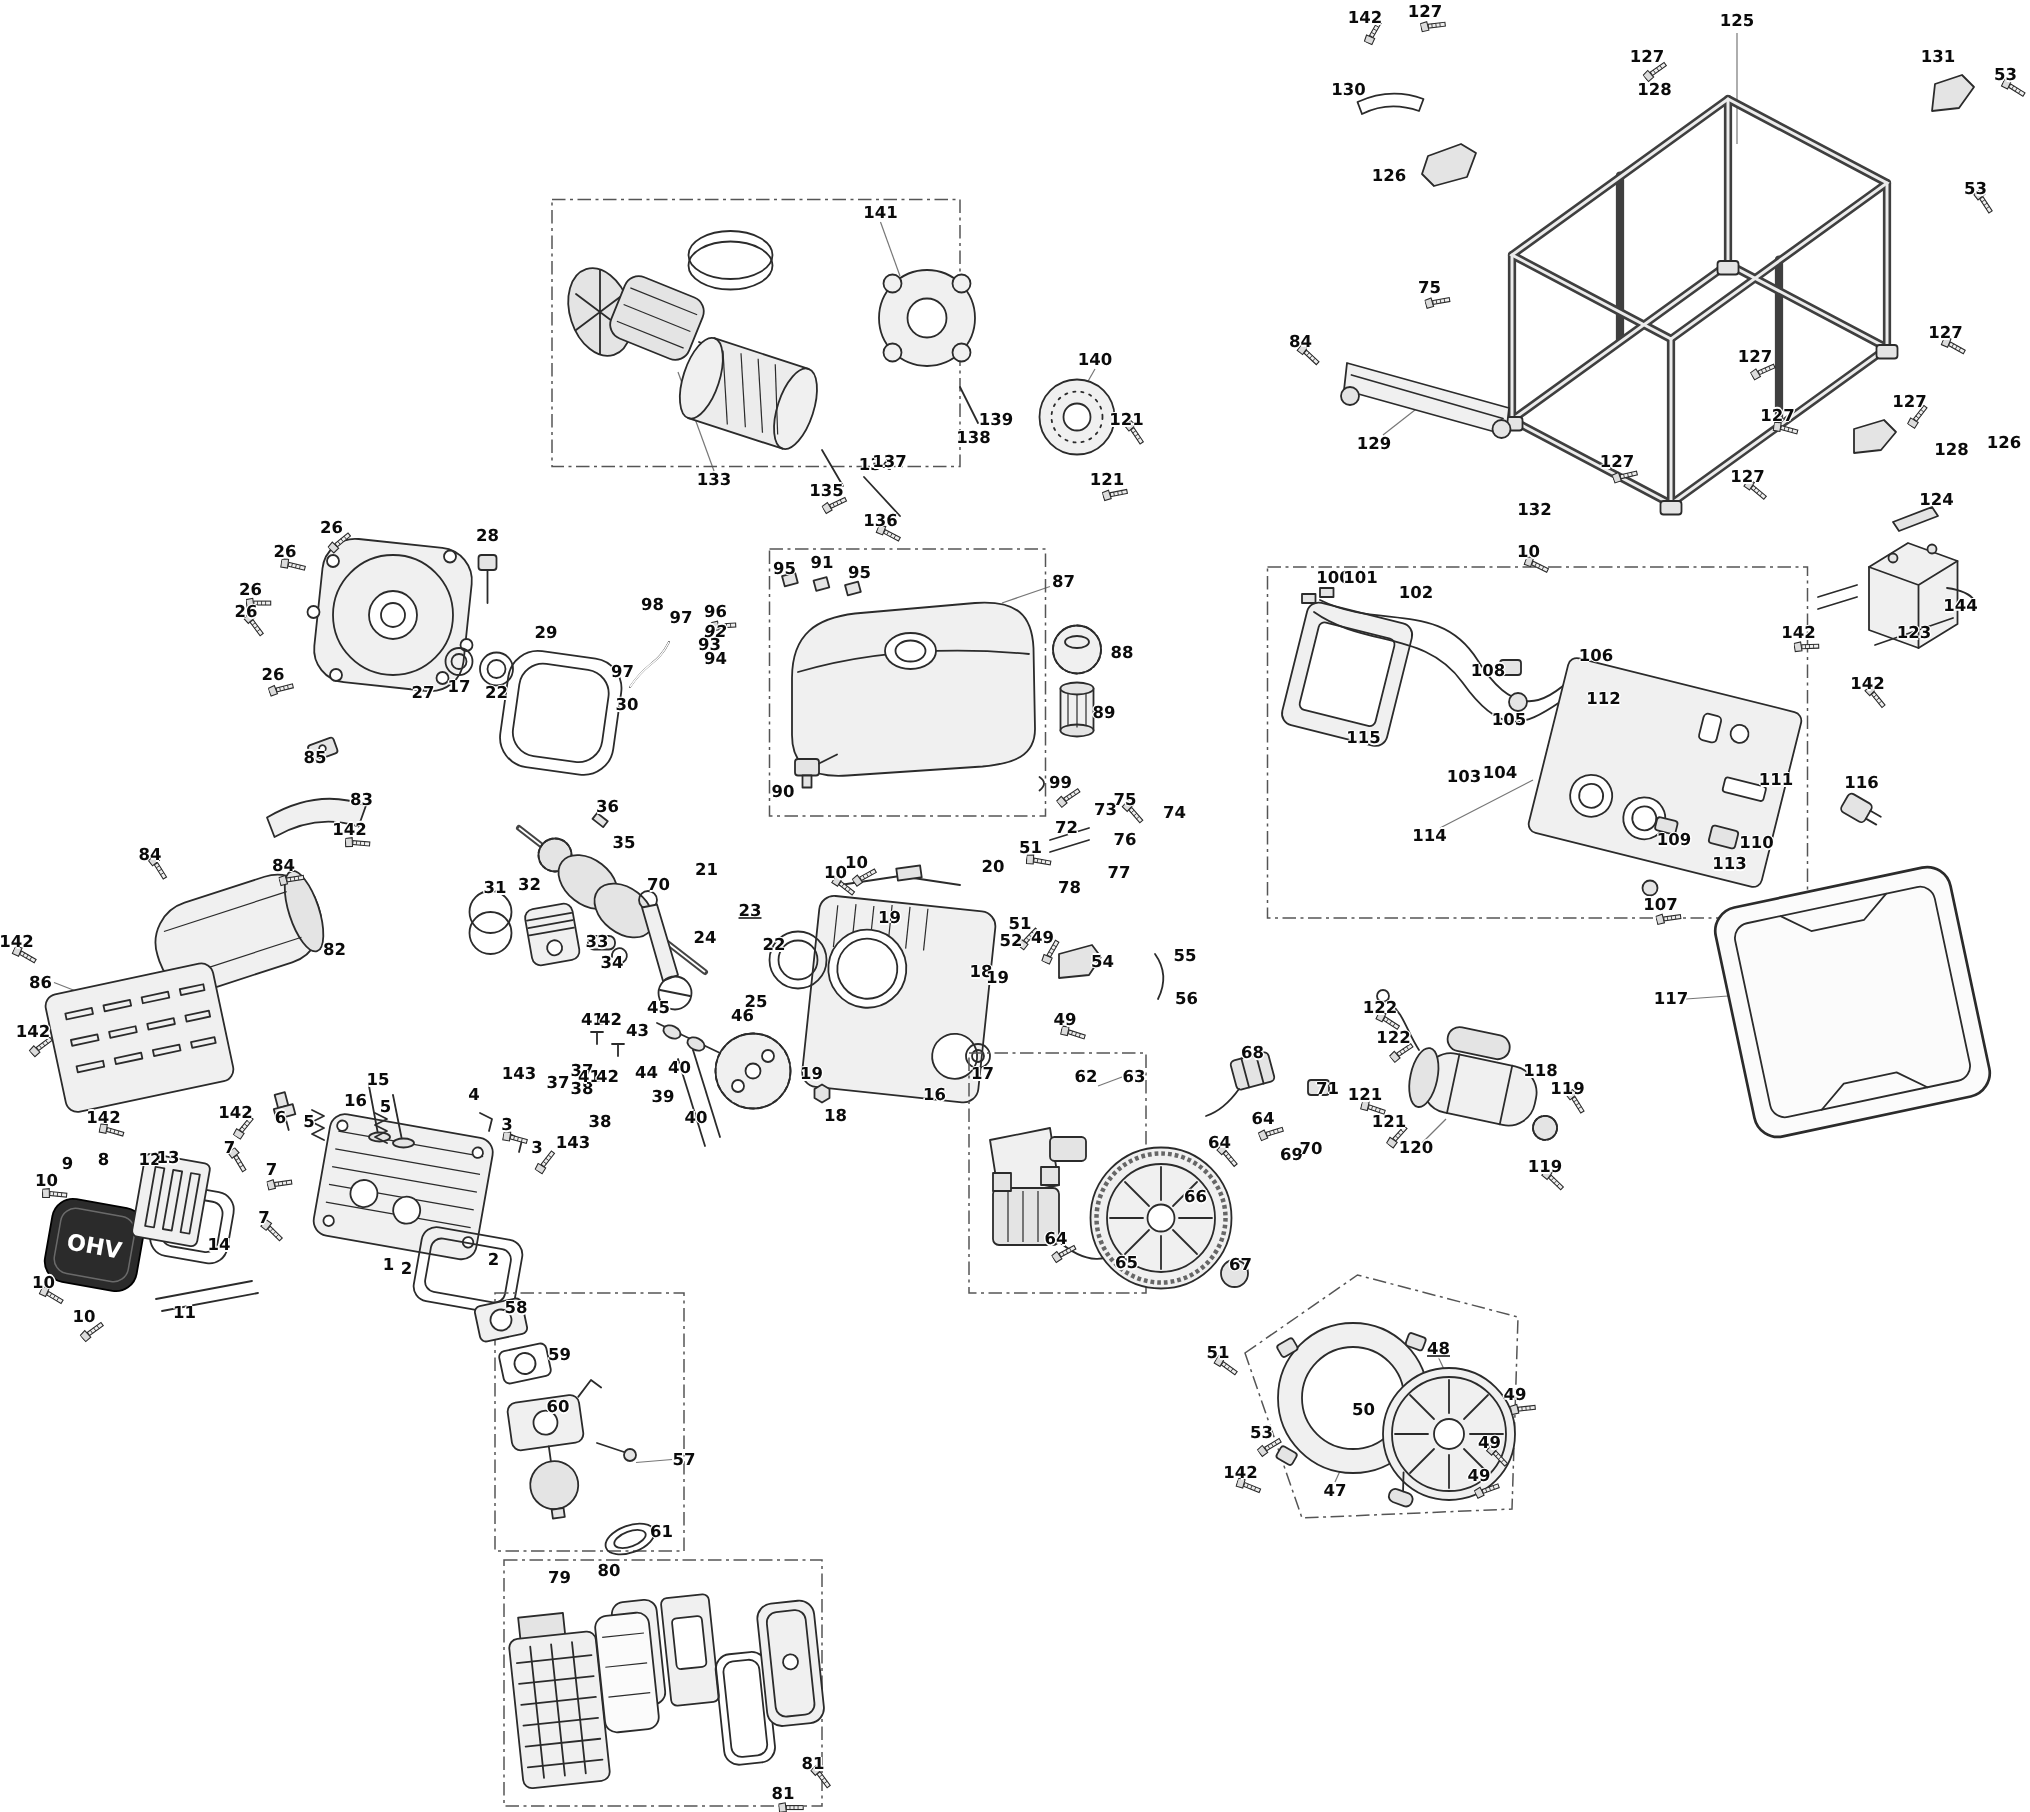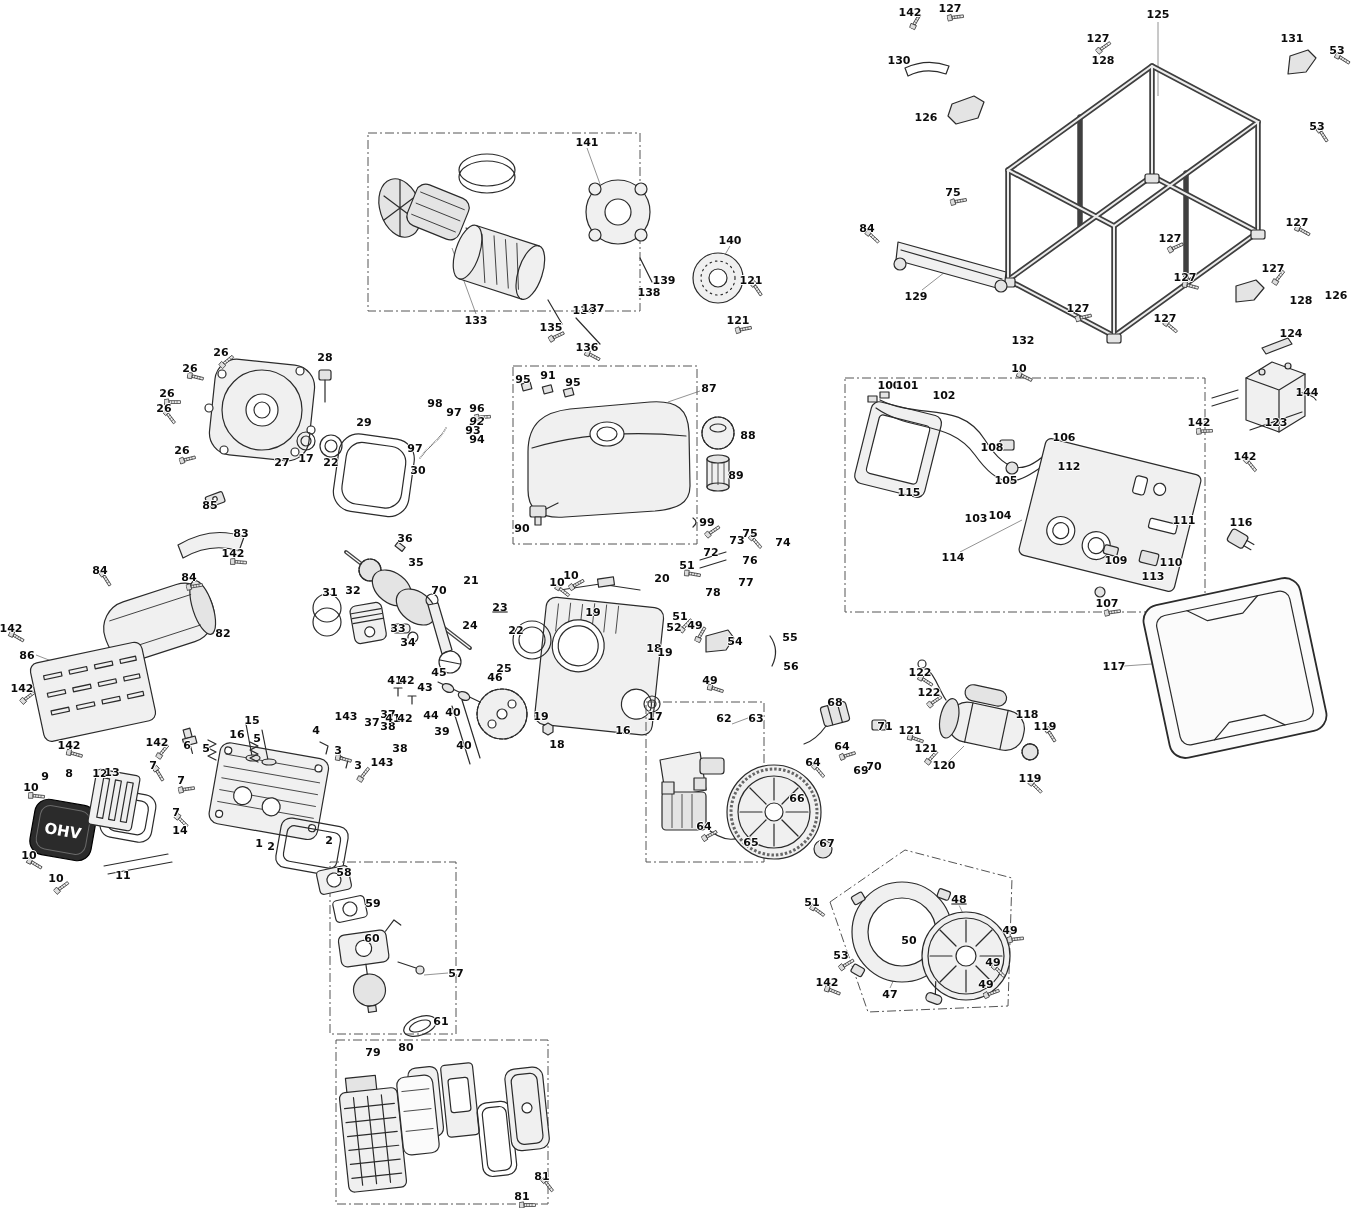--- a/index.html
+++ b/index.html
@@ -621,21 +621,21 @@
       <div class="part-label" style="left: 916px; top: 296px;">129</div>
       <div class="part-label" style="left: 1185px; top: 277px;">127</div>
       <div class="part-label" style="left: 1273px; top: 268px;">127</div>
       <div class="part-label" style="left: 1301px; top: 300px;">128</div>
       <div class="part-label" style="left: 1336px; top: 295px;">126</div>
       <div class="part-label" style="left: 1078px; top: 308px;">127</div>
       <div class="part-label" style="left: 1165px; top: 318px;">127</div>
       <div class="part-label" style="left: 1023px; top: 340px;">132</div>
       <div class="part-label" style="left: 1019px; top: 368px;">10</div>
       <div class="part-label" style="left: 1291px; top: 333px;">124</div>
-      <div class="part-label" style="left: 1307px; top: 392px; text-align: right;">144</div>
+      <div class="part-label" style="left: 1307px; top: 404px; text-align: right;">144</div>
       <div class="part-label" style="left: 1276px; top: 422px;">123</div>
       <div class="part-label" style="left: 1199px; top: 422px;">142</div>
       <div class="part-label" style="left: 1245px; top: 456px;">142</div>
       <div class="part-label" style="left: 889px; top: 385px;">100</div>
       <div class="part-label" style="left: 907px; top: 385px;">101</div>
       <div class="part-label" style="left: 944px; top: 395px;">102</div>
       <div class="part-label" style="left: 1064px; top: 437px;">106</div>
       <div class="part-label" style="left: 992px; top: 447px;">108</div>
       <div class="part-label" style="left: 1069px; top: 466px;">112</div>
       <div class="part-label" style="left: 1006px; top: 480px;">105</div>
@@ -763,21 +763,21 @@
       <div class="part-label" style="left: 557px; top: 744px;">18</div>
       <div class="part-label" style="left: 541px; top: 716px;">19</div>
       <div class="part-label" style="left: 45px; top: 776px;">9</div>
       <div class="part-label" style="left: 69px; top: 773px;">8</div>
       <div class="part-label" style="left: 100px; top: 773px;">12</div>
       <div class="part-label" style="left: 112px; top: 772px;">13</div>
       <div class="part-label" style="left: 31px; top: 787px;">10</div>
       <div class="part-label" style="left: 153px; top: 765px;">7</div>
       <div class="part-label" style="left: 181px; top: 780px;">7</div>
       <div class="part-label" style="left: 176px; top: 812px;">7</div>
-      <div class="part-label" style="left: 146px; top: 830px; margin-left: 34px;">14</div>
+      <div class="part-label" style="left: 146px; top: 830px;">14</div>
       <div class="part-label" style="left: 29px; top: 855px;">10</div>
       <div class="part-label" style="left: 56px; top: 878px;">10</div>
       <div class="part-label" style="left: 123px; top: 875px;">11</div>
       <div class="part-label" style="left: 259px; top: 843px;">1</div>
       <div class="part-label" style="left: 271px; top: 846px;">2</div>
       <div class="part-label" style="left: 329px; top: 840px;">2</div>
       <div class="part-label" style="left: 344px; top: 872px;">58</div>
       <div class="part-label" style="left: 373px; top: 903px;">59</div>
       <div class="part-label" style="left: 372px; top: 938px;">60</div>
       <div class="part-label" style="left: 456px; top: 973px;">57</div>

